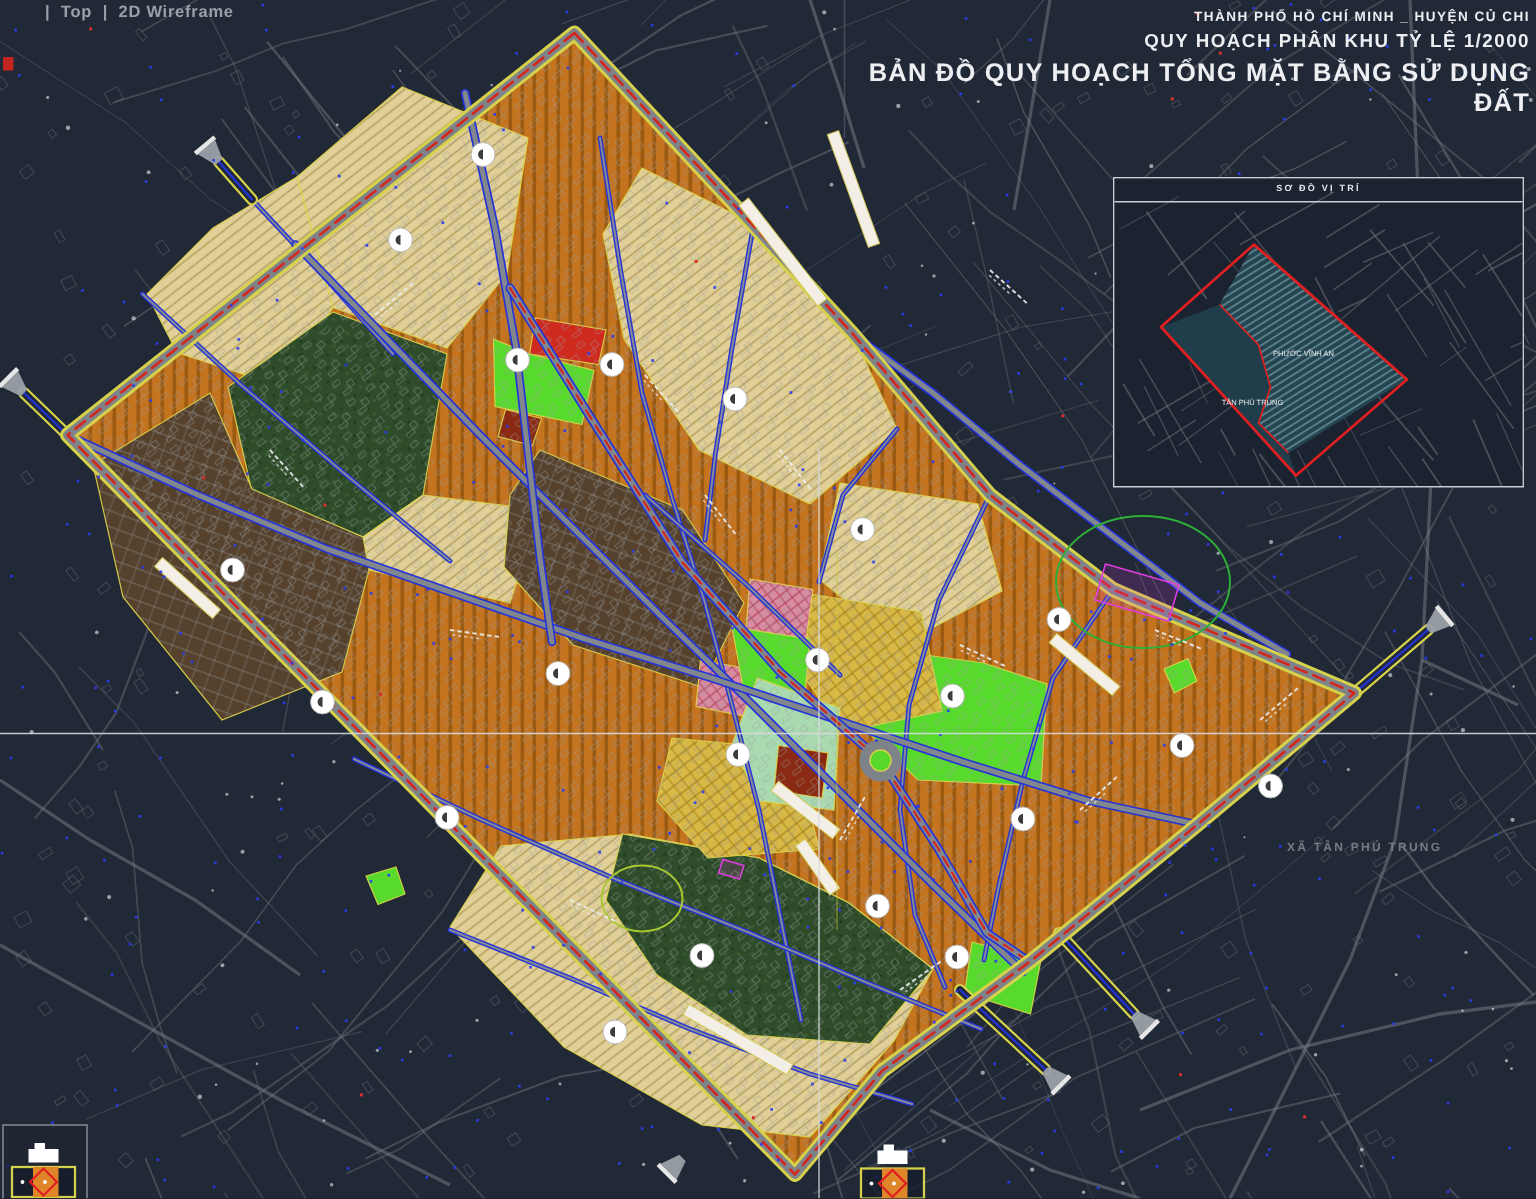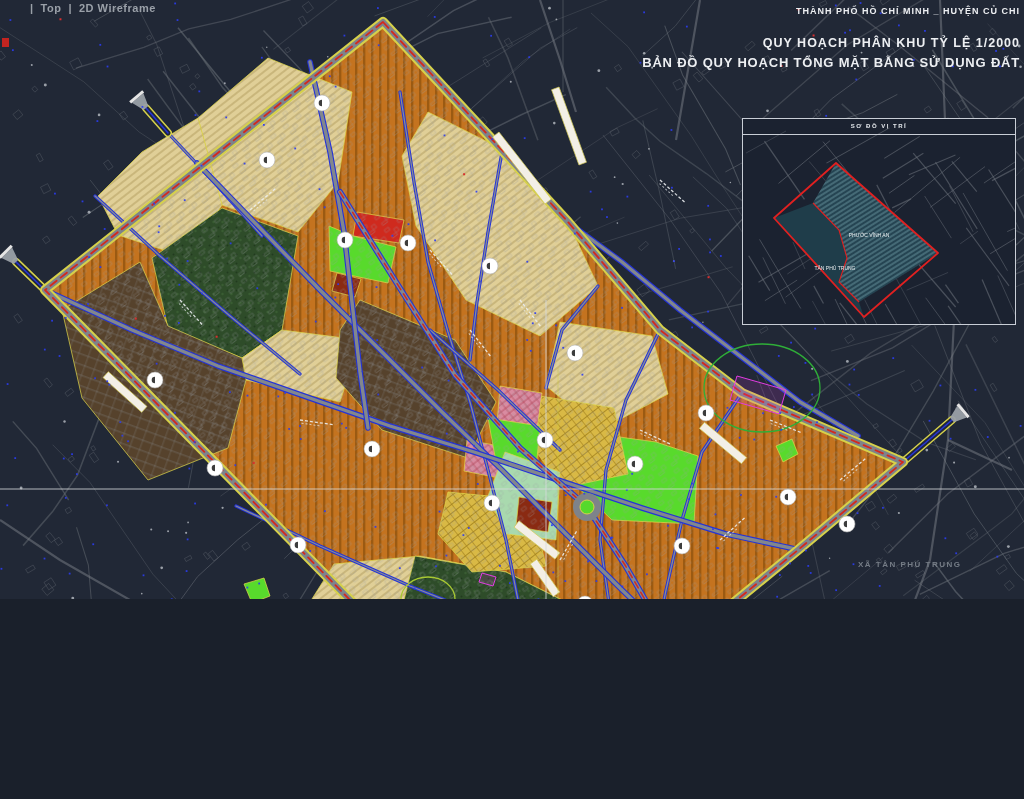--- a/index.html
+++ b/index.html
@@ -1,27 +1,27 @@
 <!DOCTYPE html>
 <html><head>
 <meta charset="utf-8">
 <style>
   html,body{margin:0;padding:0;background:#1a202b;}
-  #stage{position:relative;width:1024px;height:599px;overflow:hidden;
+  #stage{position:relative;width:1024px;height:799px;overflow:hidden;
          background:#212836;font-family:"Liberation Sans","DejaVu Sans",sans-serif;}
   #map-svg{position:absolute;left:0;top:0;}
   .vp{position:absolute;left:30px;top:2px;font-size:11px;font-weight:bold;
       color:#9aa0a8;letter-spacing:.5px;}
   .vp span{margin-right:7px;cursor:default;}
   .title-block{position:absolute;left:575px;top:6px;width:445px;text-align:right;
                color:#edeff2;font-weight:bold;}
   .tb1{font-size:9px;letter-spacing:1px;}
-  .tb2{font-size:12.5px;margin-top:20px;letter-spacing:1px;}
+  .tb2{font-size:12.5px;margin-top:4px;letter-spacing:1px;}
   .tb3{font-size:12px;margin-top:3px;letter-spacing:.5px;}
-  .tb4{font-size:13px;margin-top:5px;letter-spacing:.8px;}
+  .tb4{font-size:17px;margin-top:5px;letter-spacing:.8px;}
   .inset{position:absolute;left:742px;top:118px;width:272px;height:205px;
          border:1px solid #c9ced6;background:rgba(23,30,43,.92);}
   .inset-header{position:absolute;left:0;top:0;width:100%;height:15px;line-height:15px;
                 text-align:center;font-size:6px;letter-spacing:1.5px;color:#e4e8ec;
                 border-bottom:1px solid #c9ced6;font-weight:bold;}
   .inset svg{position:absolute;left:0;top:0;}
   .ctx-label{position:absolute;left:858px;top:560px;font-size:8px;color:#79808a;
              letter-spacing:1.5px;opacity:.95;font-weight:bold;}
 </style>
 </head>

